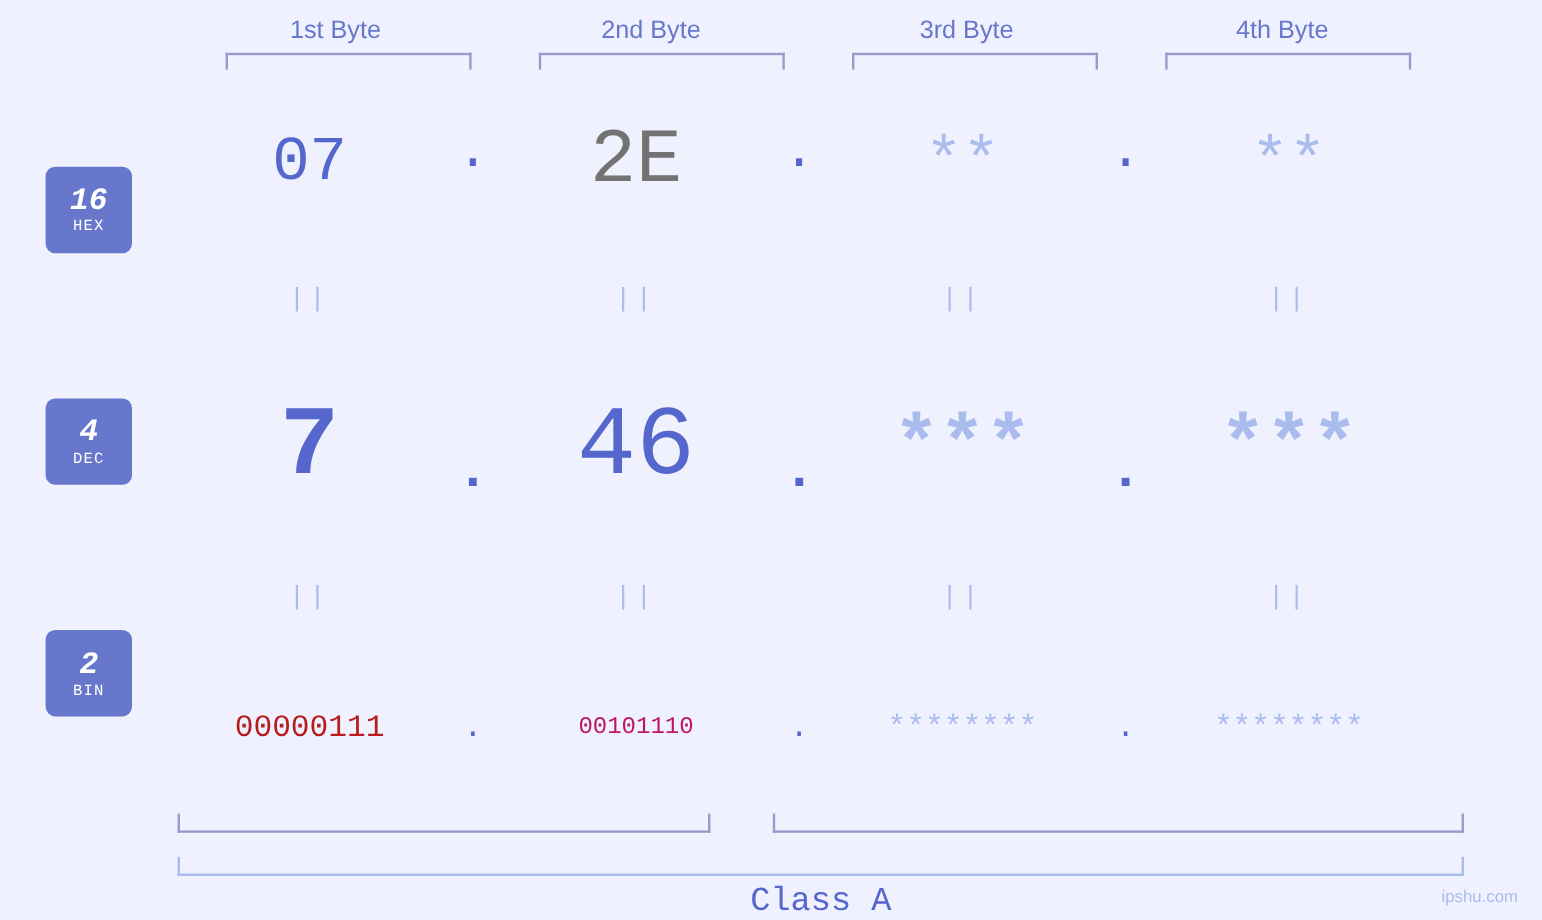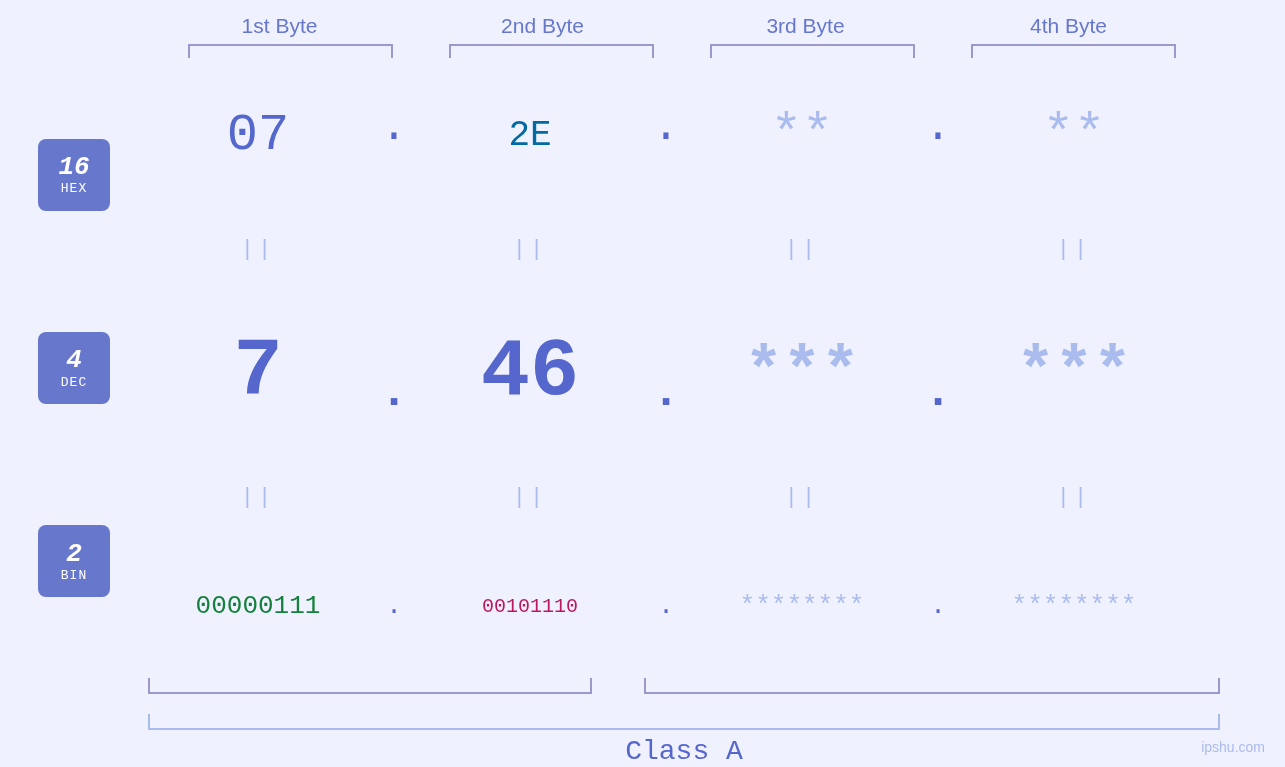--- a/index.html
+++ b/index.html
@@ -244,21 +244,21 @@
       <div class="values-columns">
 
         <div class="vrow">
           <div class="vcell">
             <span style="font-size:52px;color:#5566cc;font-family:'Courier New',monospace;">07</span>
           </div>
           <div class="vsep">
             <span style="font-size:44px;padding-bottom:16px;display:inline-block;">.</span>
           </div>
           <div class="vcell">
-            <span style="font-size:36px;color:#0369a1;font-family:'Courier New',monospace;">2E</span>
+            <span style="font-size:64px;color:#737373;font-family:'Courier New',monospace;">2E</span>
           </div>
           <div class="vsep">
             <span style="font-size:44px;padding-bottom:16px;display:inline-block;">.</span>
           </div>
           <div class="vcell">
             <span style="font-size:52px;color:#aabbee;font-family:'Courier New',monospace;">**</span>
           </div>
           <div class="vsep">
             <span style="font-size:44px;padding-bottom:16px;display:inline-block;color:#5566cc;">.</span>
           </div>
@@ -278,21 +278,21 @@
         </div>
 
         <div class="vrow" style="height:90px;">
           <div class="vcell">
             <span style="font-size:82px;font-weight:bold;color:#5566cc;font-family:'Courier New',monospace;line-height:1;">7</span>
           </div>
           <div class="vsep" style="padding-top:40px;vertical-align:bottom;">
             <span style="font-size:46px;font-weight:bold;color:#5566cc;font-family:'Courier New',monospace;">.</span>
           </div>
           <div class="vcell">
-            <span style="font-size:82px;font-weight:bold;color:#5566cc;font-family:'Courier New',monospace;line-height:1;">46</span>
+            <span style="font-size:82px;font-weight:normal;color:#5566cc;font-family:'Courier New',monospace;line-height:1;">46</span>
           </div>
           <div class="vsep" style="padding-top:40px;">
             <span style="font-size:46px;font-weight:bold;color:#5566cc;font-family:'Courier New',monospace;">.</span>
           </div>
           <div class="vcell">
             <span style="font-size:64px;font-weight:bold;color:#aabbee;font-family:'Courier New',monospace;line-height:1;">***</span>
           </div>
           <div class="vsep" style="padding-top:40px;">
             <span style="font-size:46px;font-weight:bold;color:#5566cc;font-family:'Courier New',monospace;">.</span>
           </div>
@@ -306,21 +306,21 @@
           <div class="veq-sep"></div>
           <div class="veq-cell"><span style="color:#aabbee;font-size:22px;letter-spacing:4px;">||</span></div>
           <div class="veq-sep"></div>
           <div class="veq-cell"><span style="color:#aabbee;font-size:22px;letter-spacing:4px;">||</span></div>
           <div class="veq-sep"></div>
           <div class="veq-cell"><span style="color:#aabbee;font-size:22px;letter-spacing:4px;">||</span></div>
         </div>
 
         <div class="vrow" style="height:60px;">
           <div class="vcell">
-            <span style="font-size:26px;color:#15803d;font-family:'Courier New',monospace;">00000111</span>
+            <span style="font-size:26px;color:#b91c1c;font-family:'Courier New',monospace;">00000111</span>
           </div>
           <div class="vsep">
             <span style="font-size:26px;color:#5566cc;font-family:'Courier New',monospace;">.</span>
           </div>
           <div class="vcell">
             <span style="font-size:20px;color:#be185d;font-family:'Courier New',monospace;">00101110</span>
           </div>
           <div class="vsep">
             <span style="font-size:26px;color:#5566cc;font-family:'Courier New',monospace;">.</span>
           </div>

